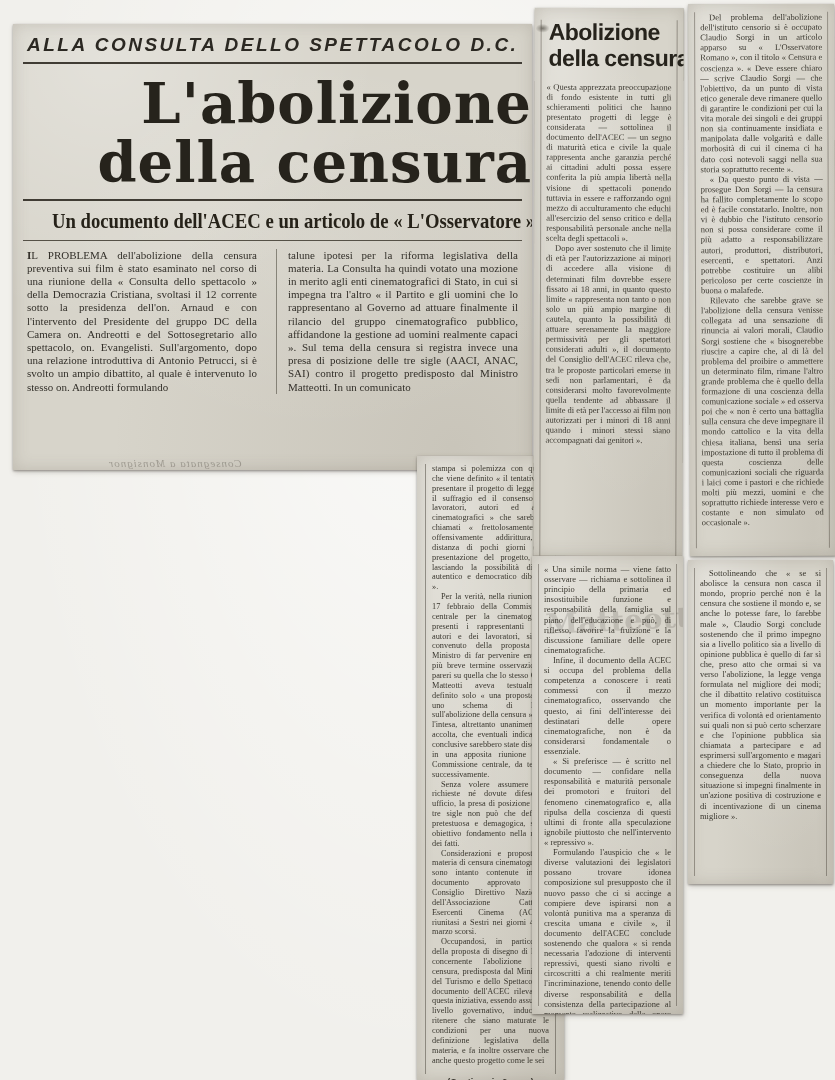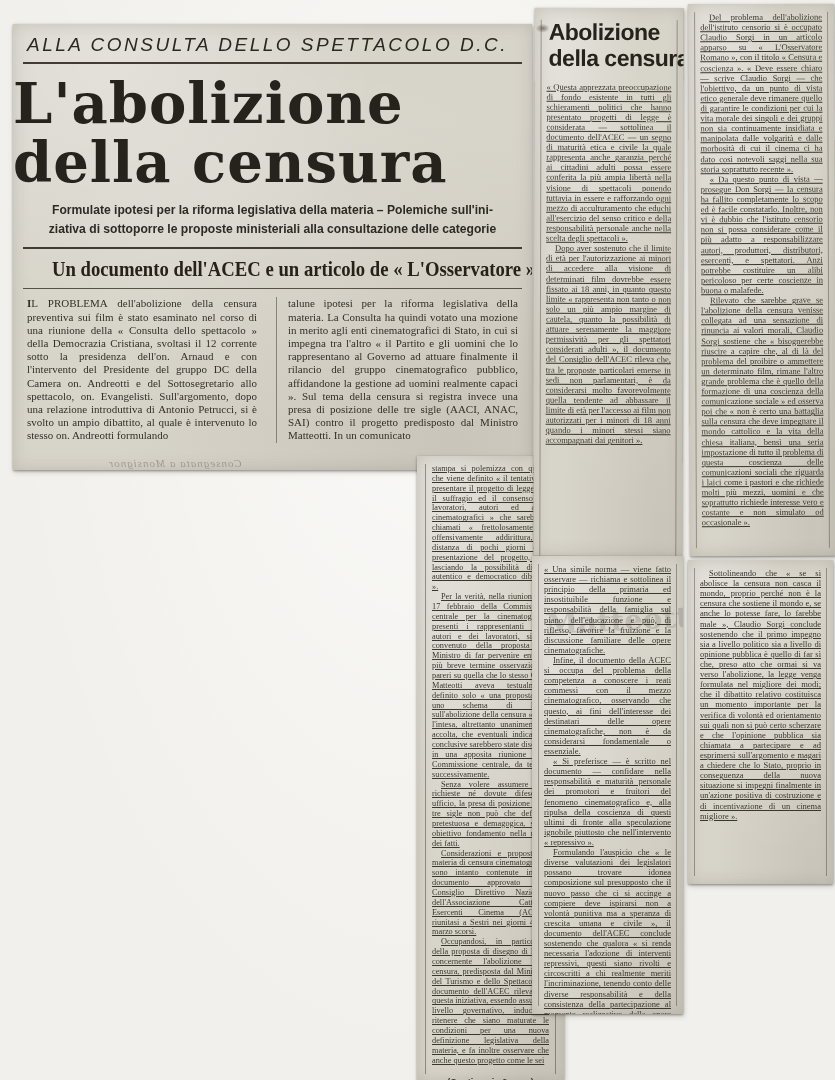--- a/index.html
+++ b/index.html
@@ -22,30 +22,30 @@
       inset 0 0 16px rgba(105,96,80,.22),
       0 1px 2px rgba(40,35,28,.38),
       1px 2px 5px rgba(90,82,70,.30);
     color:#36332c;
     overflow:hidden;
   }
   
   .clip-main{left:13px;top:24px;width:519px;height:446px;padding:0;}
   .kicker{
     margin:10px 14px 0;
-    text-align:left;
+    text-align:right;
     font-family:"Liberation Sans", sans-serif;
-    font-weight:normal;font-style:italic;
+    font-weight:bold;font-style:italic;
     font-size:19px;letter-spacing:2.5px;
     color:#2b2822;white-space:nowrap;
   }
   .rule{border:0;background:#403c34;margin:0 10px;}
   .rule-kicker{height:2px;margin-top:6px;}
   .headline{
-    margin:10px 0 6px;text-align:left;
+    margin:10px 0 6px;text-align:right;
     font-family:"DejaVu Serif", serif;font-weight:bold;
     font-size:56px;line-height:1.06;letter-spacing:1px;
     color:#26231c;
   }
   .headline span{display:block;}
   .subhead{
     margin:8px 0 8px;text-align:center;
     font-family:"Liberation Sans", sans-serif;
     font-weight:bold;font-size:12.5px;line-height:1.55;
     color:#2d2a24;
@@ -68,21 +68,21 @@
   .col1{padding-right:7px;}
   .col2{padding-left:11px;border-left:1px solid rgba(70,65,55,.55);}
   .col1::first-letter{font-weight:bold;}
   .ghost{position:absolute;pointer-events:none;}
   .ghost-reverse{
     bottom:1px;left:95px;
     font-style:italic;font-size;11px;font-size:11px;color:rgba(70,64,54,.35);
     transform:scaleX(-1);letter-spacing:1px;
   }
   
-  .sidecol p{margin:0;text-align:justify;hyphens:auto;color:#3a372f;text-decoration:underline;}
+  .sidecol p{margin:0;text-align:justify;hyphens:auto;color:#3a372f;}
   .sidecol p + p{text-indent:9px;}
   .clip-narrow{
     left:417px;top:456px;width:147px;height:624px;
     padding:8px 8px 6px;box-sizing:border-box;
     font-size:8.3px;line-height:1.19;
   }
   .clip-narrow .inner{border-left:1px solid rgba(70,65,55,.5);border-right:1px solid rgba(70,65,55,.5);padding:0 6px;height:100%;box-sizing:border-box;}
   .continua{
     margin-top:12px !important;text-align:center !important;
     font-family:"Liberation Sans", sans-serif;font-weight:bold;font-size:9px;
@@ -141,24 +141,20 @@
 
 <div class="page">
 
   <section class="clip clip-main">
     <div class="kicker">ALLA CONSULTA DELLO SPETTACOLO D.C.</div>
     <div class="rule rule-kicker"></div>
     <h1 class="headline">
       <span>L'abolizione</span>
       <span>della censura</span>
     </h1>
-    <div class="subhead">
-      <span>Formulate ipotesi per la riforma legislativa della materia – Polemiche sull'ini-</span>
-      <span>ziativa di sottoporre le proposte ministeriali alla consultazione delle categorie</span>
-    </div>
     <div class="rule rule-mid"></div>
     <h2 class="headline2">Un documento dell'ACEC e un articolo de « L'Osservatore »</h2>
     <div class="rule rule-thin"></div>
     <div class="cols">
       <p class="col col1">IL PROBLEMA dell'abolizione della censura preventiva sui film è stato esaminato nel corso di una riunione della « Consulta dello spettacolo » della Democrazia Cristiana, svoltasi il 12 corrente sotto la presidenza dell'on. Arnaud e con l'intervento del Presidente del gruppo DC della Camera on. Andreotti e del Sottosegretario allo spettacolo, on. Evangelisti. Sull'argomento, dopo una relazione introduttiva di Antonio Petrucci, si è svolto un ampio dibattito, al quale è intervenuto lo stesso on. Andreotti formulando</p>
       <p class="col col2">talune ipotesi per la riforma legislativa della materia. La Consulta ha quindi votato una mozione in merito agli enti cinematografici di Stato, in cui si impegna tra l'altro « il Partito e gli uomini che lo rappresentano al Governo ad attuare finalmente il rilancio del gruppo cinematografico pubblico, affidandone la gestione ad uomini realmente capaci ». Sul tema della censura si registra invece una presa di posizione delle tre sigle (AACI, ANAC, SAI) contro il progetto predisposto dal Ministro Matteotti. In un comunicato</p>
     </div>
     <div class="ghost ghost-reverse">Consegnata a Monsignor</div>
   </section>
 

